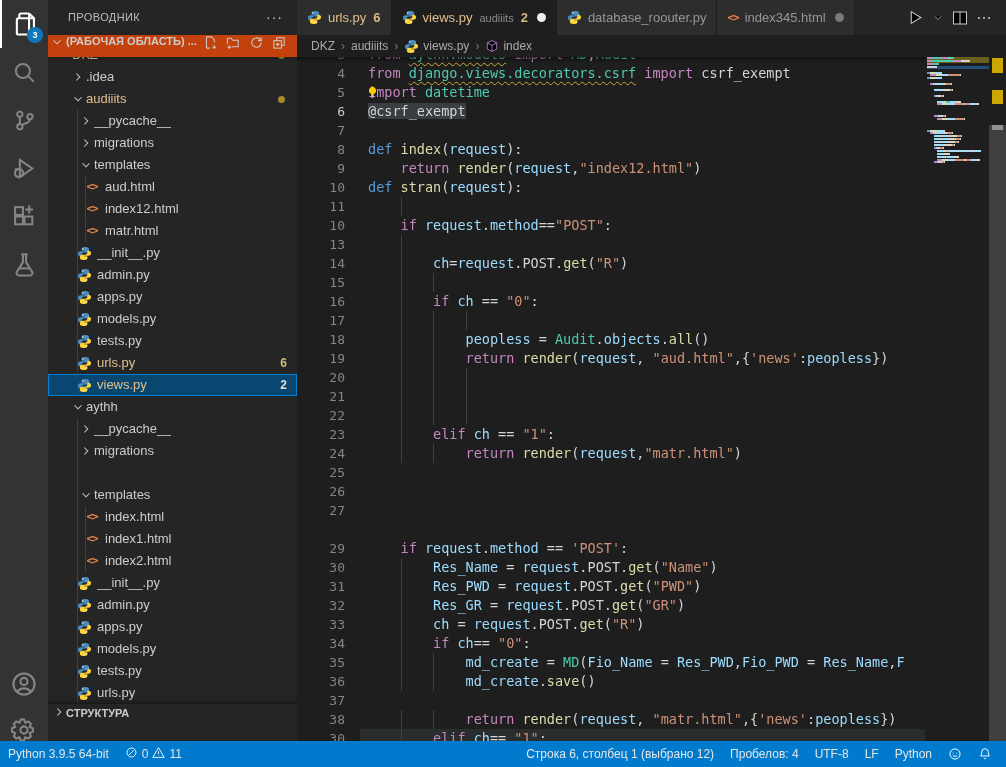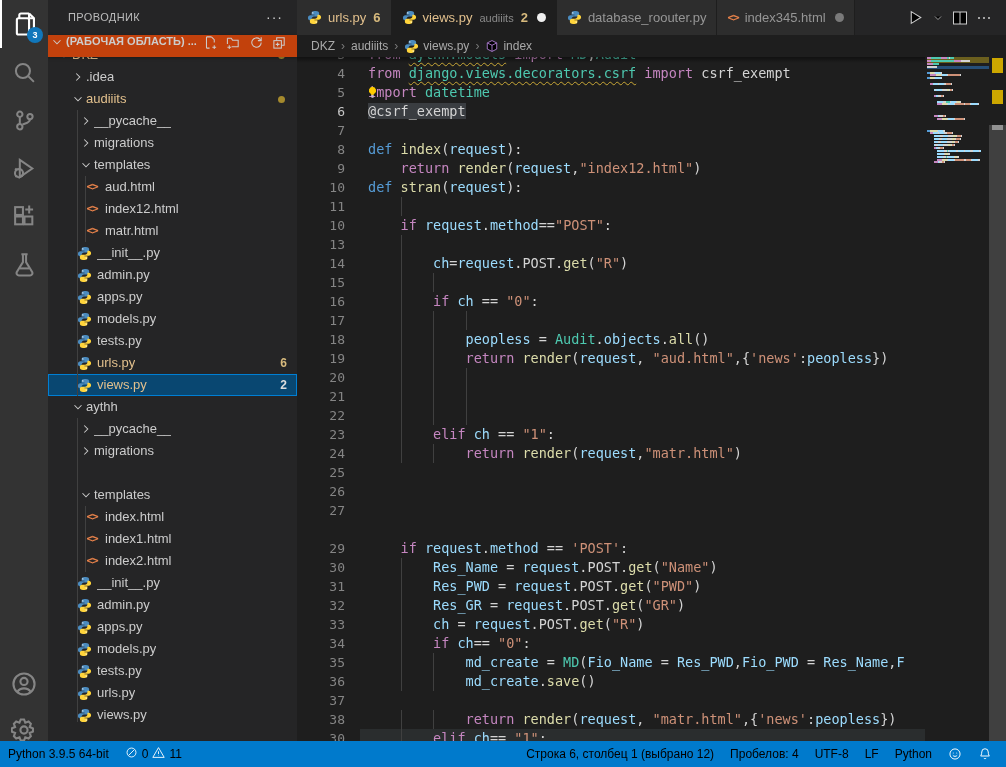--- a/index.html
+++ b/index.html
@@ -81,21 +81,21 @@
   .bulb { position:absolute; left:-2px; top:2px; z-index:2; }
 
   #minimap { position:absolute; top:0; right:17px; width:64px; bottom:0; cursor:pointer; }
   .mmrow { position:absolute; left:2px; width:62px; height:3px; }
   .mmrow i { display:inline-block; height:2px; vertical-align:top; }
   #oruler { position:absolute; top:0; right:0; width:17px; bottom:0; cursor:pointer; }
   .omark { position:absolute; left:3px; width:11px; }
   #othumb { position:absolute; left:0; width:17px; background:rgba(121,121,121,.38); }
 
   
-  #statusbar { position:absolute; left:0; bottom:0; width:1006px; height:26px; background:#007acc; color:#000000;
+  #statusbar { position:absolute; left:0; bottom:0; width:1006px; height:26px; background:#007acc; color:#e5e5e5;
                display:flex; align-items:center; font-size:12px; z-index:6; }
   .sseg { padding:0 8px; height:100%; display:flex; align-items:center; gap:4px; cursor:pointer; white-space:nowrap; }
   .sseg svg { stroke:#ffffff; fill:none; stroke-width:1.1; }
   #sbright { margin-left:auto; display:flex; height:100%; align-items:center; padding-right:6px; }
 </style>
 </head>
 <body>
 
 <div id="app">
   <div id="activitybar">
@@ -504,20 +504,27 @@
             </svg>
           </span>
           <span class="lbl">views.py</span>
         </div>
         <div class="tguide" style="left: 29px; top: 53px; height: 286px;"></div>
         <div class="tguide" style="left: 29px; top: 361px; height: 304px;"></div>
         <div class="tguide" style="left: 37px; top: 119px; height: 66px;"></div>
         <div class="tguide" style="left: 37px; top: 449px; height: 66px;"></div>
       </div>
     <div id="outlinepad"></div>
+    <div id="outline">
+        <span style="width:4px"></span>
+        <span><svg width="14" height="14" viewBox="0 0 16 16">
+            <path d="M6 4l4 4-4 4" stroke="#cccccc" fill="none" stroke-width="1.2"></path>
+          </svg></span>
+  <span>СТРУКТУРА</span>
+      </div>
   </div>
 
   <div id="editor">
     <div id="tabbar">
         <div class="tab">
           <span class="ficon">
             <svg width="15" height="15" viewBox="0 0 16 16">
               <path fill="#4b8bbe" d="M7.9 1c-1.9 0-3 .8-3 2.1V5h3.2v.7H3.6C2.1 5.7 1 6.8 1 8.4S2.1 11 3.6 11h1.3V9.3c0-1.4 1.2-2.5 2.6-2.5h3.3c1.1 0 2.1-.9 2.1-2V3.1C12.9 1.8 11.3 1 9.6 1z"></path>
               <circle fill="#ffffff" cx="6.2" cy="3.1" r=".7"></circle>
               <path fill="#ffd43b" d="M8.1 15c1.9 0 3-.8 3-2.1V11H7.9v-.7h4.5c1.5 0 2.6-1.1 2.6-2.7S13.9 5 12.4 5h-1.3v1.7c0 1.4-1.2 2.5-2.6 2.5H5.2c-1.1 0-2.1.9-2.1 2v1.7C3.1 14.2 4.7 15 6.4 15z"></path>

